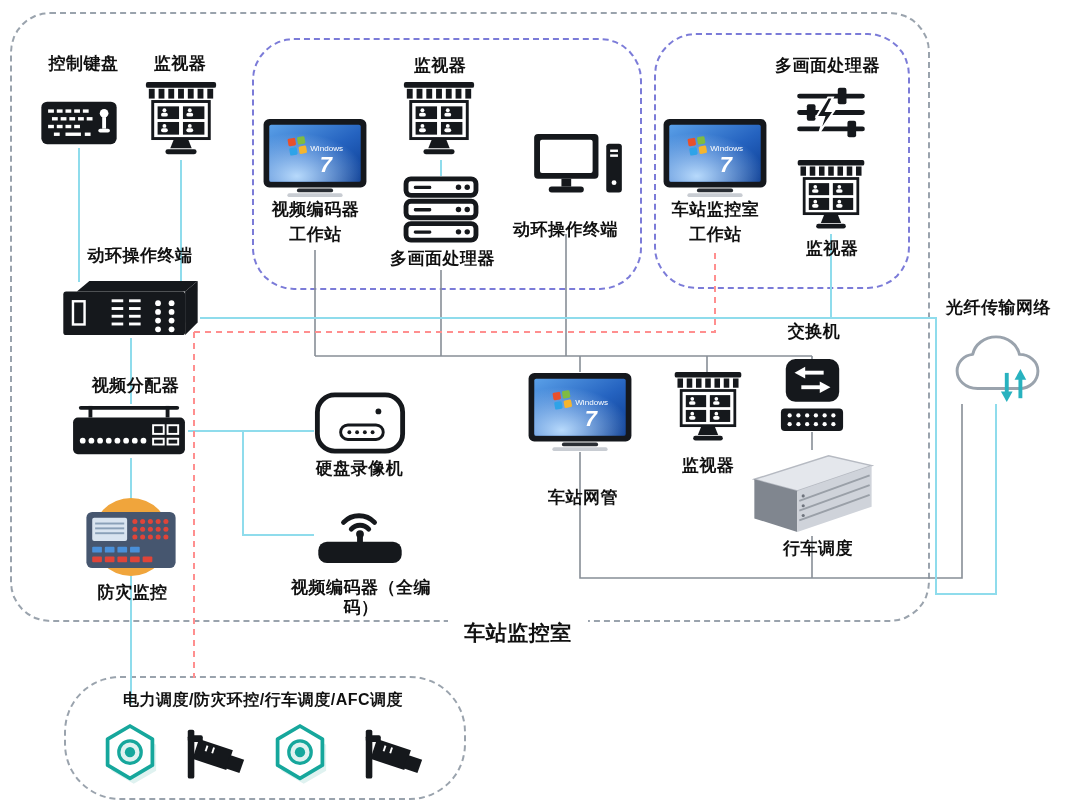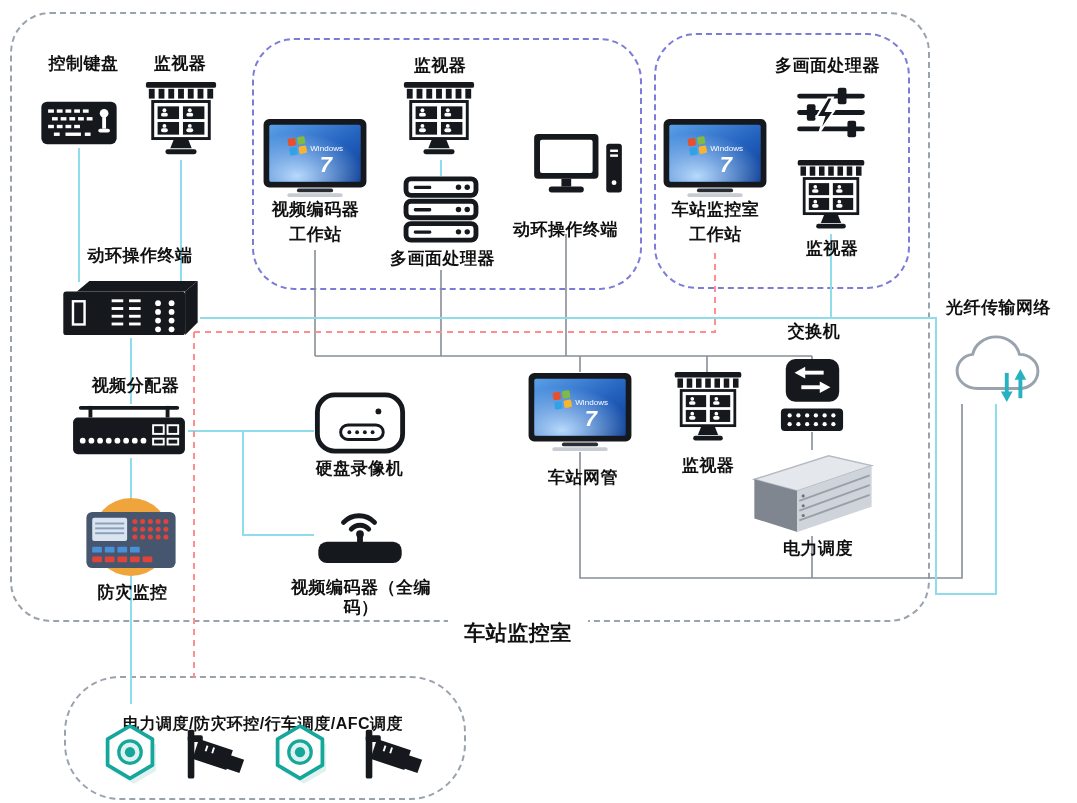--- a/index.html
+++ b/index.html
@@ -5,21 +5,21 @@
 <style>
   html,body{margin:0;padding:0;background:#fff;}
   .canvas{position:relative;width:1077px;height:803px;background:#fff;overflow:hidden;
           font-family:"Liberation Sans",sans-serif;color:#111;}
   .box{position:absolute;border:2px dashed #9aa3ad;border-radius:42px;}
   .box.blue{border-color:#7b7bd8;}
   .box.round{border-radius:56px;}
   .wires{position:absolute;left:0;top:0;}
   .lbl{position:absolute;font-size:17px;font-weight:700;text-align:center;line-height:1.2;letter-spacing:.5px;}
   .lbl.big{font-size:21px;font-weight:700;background:#fff;}
-  .lbl.mid{font-size:16px;font-weight:700;margin-top:24px;}
+  .lbl.mid{font-size:16px;font-weight:700;}
   .ic{position:absolute;}
   .halo{position:absolute;border-radius:50%;background:#f0a53c;}
 </style>
 </head>
 <body>
 
 <div class="canvas">
 
   <svg width="0" height="0" style="position:absolute">
     <defs>
@@ -345,21 +345,21 @@
         <circle cx="44" cy="41.5" r="2"></circle>
         <circle cx="52" cy="41.5" r="2"></circle>
         <circle cx="60" cy="41.5" r="2"></circle>
       </g>
   </svg>
   <div class="lbl" style="left:307px;top:459px;width:105px">硬盘录像机</div>
 
   <svg class="ic" style="left:527px;top:372px" width="106" height="80">
       <use href="#sym-winmon"></use>
     </svg>
-  <div class="lbl" style="left:538px;top:468px;width:90px">车站网管</div>
+  <div class="lbl" style="left:538px;top:488px;width:90px">车站网管</div>
 
   <svg class="ic" style="left:671px;top:372px" width="74" height="74">
       <use href="#sym-videowall"></use>
     </svg>
   <div class="lbl" style="left:673px;top:456px;width:70px">监视器</div>
 
   <div class="lbl" style="left:782px;top:322px;width:64px">交换机</div>
   <svg class="ic" style="left:778px;top:358px" width="68" height="74" viewBox="0 0 70 76">
     <rect x="8" y="1" width="55" height="44" rx="10" fill="#15181c"></rect>
     <g stroke="#fff" stroke-width="4">
@@ -395,21 +395,21 @@
       <line x1="54" y1="52" x2="126" y2="26"></line>
         <line x1="54" y1="62" x2="126" y2="36"></line>
         <line x1="54" y1="72" x2="126" y2="46"></line>
     </g>
     <g fill="#6d737c">
         <circle cx="58" cy="47" r="1.6"></circle>
         <circle cx="58" cy="57" r="1.6"></circle>
         <circle cx="58" cy="67" r="1.6"></circle>
       </g>
   </svg>
-  <div class="lbl" style="left:768px;top:539px;width:100px">电力调度</div>
+  <div class="lbl" style="left:768px;top:539px;width:100px">行车调度</div>
 
   <div class="lbl" style="left:946px;top:298px;width:105px">光纤传输网络</div>
   <svg class="ic" style="left:950px;top:332px" width="96" height="74" viewBox="0 0 98 76">
     <path d="M28,58 C15,58 7,49 7,40 C7,31 14,24 23,23 C25,13 35,5 47,5 C59,5 69,13 71,23 C81,23 90,30 90,40 C90,50 82,58 71,58 Z" fill="#fff" stroke="#9aa3ad" stroke-width="3" stroke-linejoin="round"></path>
     <g stroke="#28b2bf" stroke-width="4">
       <line x1="58" y1="42" x2="58" y2="62"></line>
         <line x1="72" y1="68" x2="72" y2="48"></line>
     </g>
     <g fill="#28b2bf">
         <polygon points="52,61 64,61 58,72"></polygon>

